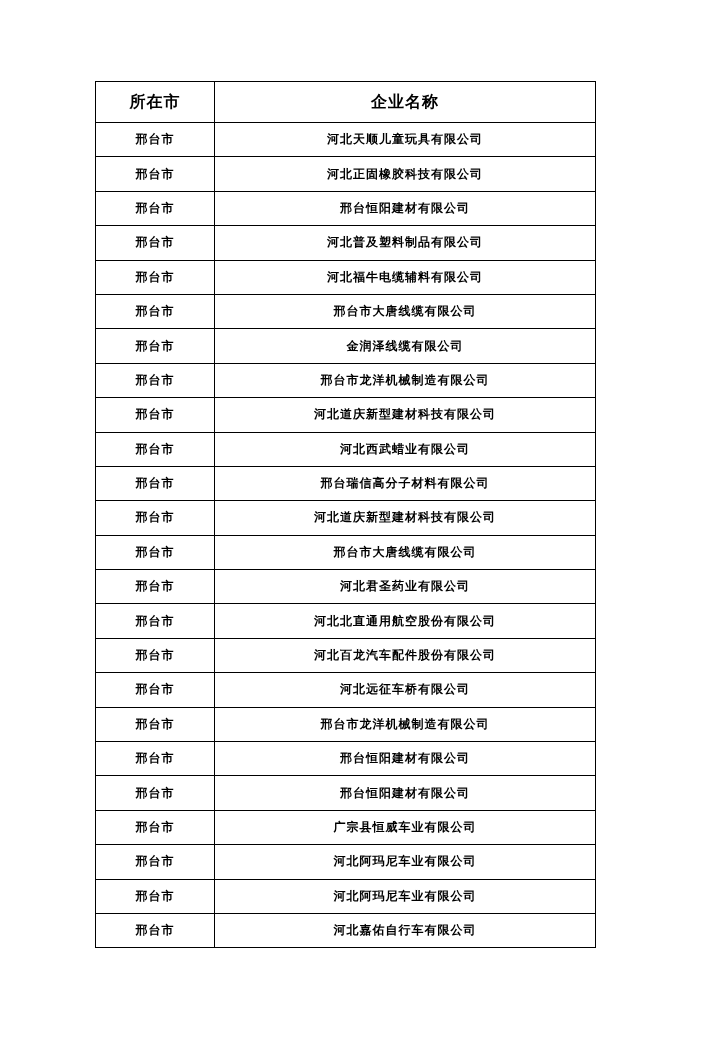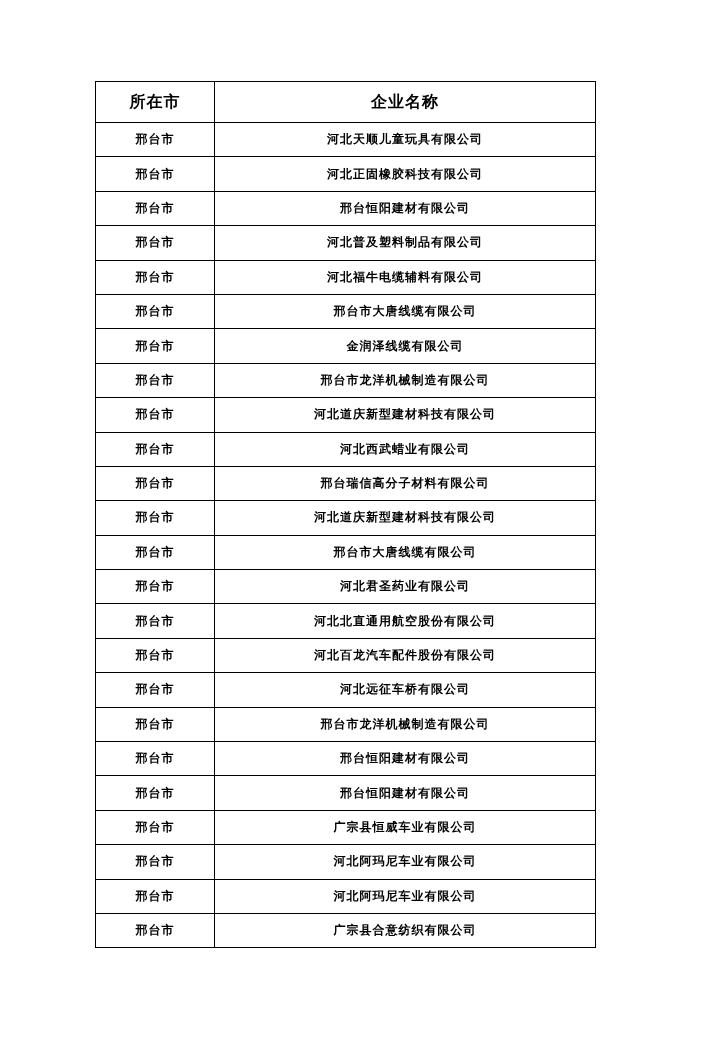--- a/index.html
+++ b/index.html
@@ -179,17 +179,17 @@
     <td>河北阿玛尼车业有限公司</td>
   </tr>
 
   <tr>
     <td>邢台市</td>
     <td>河北阿玛尼车业有限公司</td>
   </tr>
 
   <tr>
     <td>邢台市</td>
-    <td>广宗县合意纺织有限公司</td>
+    <td>河北嘉佑自行车有限公司</td>
   </tr>
 </tbody>
   </table>
 </div>
 
 </body></html>

